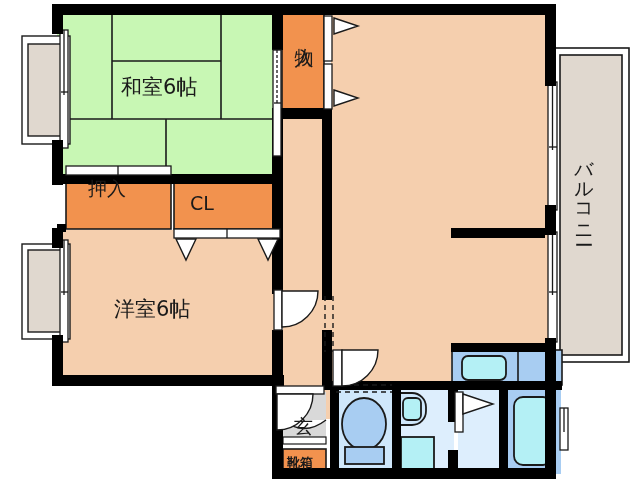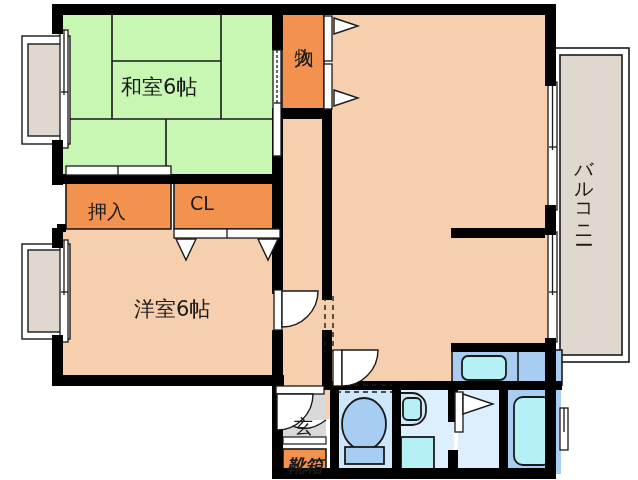--- a/index.html
+++ b/index.html
@@ -2,21 +2,21 @@
 <html><head>
 <meta charset="utf-8">
 <style>
   html,body{margin:0;padding:0;background:#ffffff;}
   body{font-family:"DejaVu Sans","Liberation Sans",sans-serif;}
   #plan{position:relative;width:638px;height:480px;background:#ffffff;overflow:hidden;}
   #plan svg{display:block;}
   .lbl{position:absolute;color:#1a1a1a;font-family:"DejaVu Sans",sans-serif;white-space:pre;}
   .lbl-h{font-size:21px;font-weight:400;letter-spacing:0px;}
   .lbl-m{font-size:19px;}
-  .lbl-s{font-size:18px;font-weight:bold;font-style:italic;}
+  .lbl-s{font-size:13px;font-weight:bold;}
   .vert{writing-mode:vertical-rl;text-orientation:upright;}
 </style>
 </head>
 <body>
 
 <div id="plan">
 
 <svg width="638" height="480" viewBox="0 0 638 480">
 
   <g>
@@ -241,21 +241,21 @@
   </g>
 
   <g>
     <rect x="455" y="392" width="8" height="40" fill="#ffffff" stroke="#1a1a1a" stroke-width="1.3"></rect>
     <path d="M463 394 L493 404 L463 414 Z" fill="#ffffff" stroke="#1a1a1a" stroke-width="1.4"></path>
   </g>
 
 </svg>
 
 <div class="lbl lbl-h" style="left:121px;top:73px;">和室6帖</div>
-<div class="lbl lbl-h" style="left:134px;top:295px;text-align:center;">洋室6帖</div>
+<div class="lbl lbl-h" style="left:114px;top:295px;text-align:center;">洋室6帖</div>
 <div class="lbl lbl-m vert" style="left:292px;top:33px;">物入</div>
-<div class="lbl lbl-m" style="left:88px;top:199px;">押入</div>
+<div class="lbl lbl-m" style="left:88px;top:176px;">押入</div>
 <div class="lbl lbl-m" style="left:190px;top:192px;">CL</div>
 <div class="lbl lbl-m" style="left:294px;top:414px;">玄</div>
 <div class="lbl lbl-s" style="left:287px;top:454px;">靴箱</div>
 <div class="lbl lbl-m vert" style="left:572px;top:148px;">バルコニー</div>
 
 </div>
 
 </body></html>

